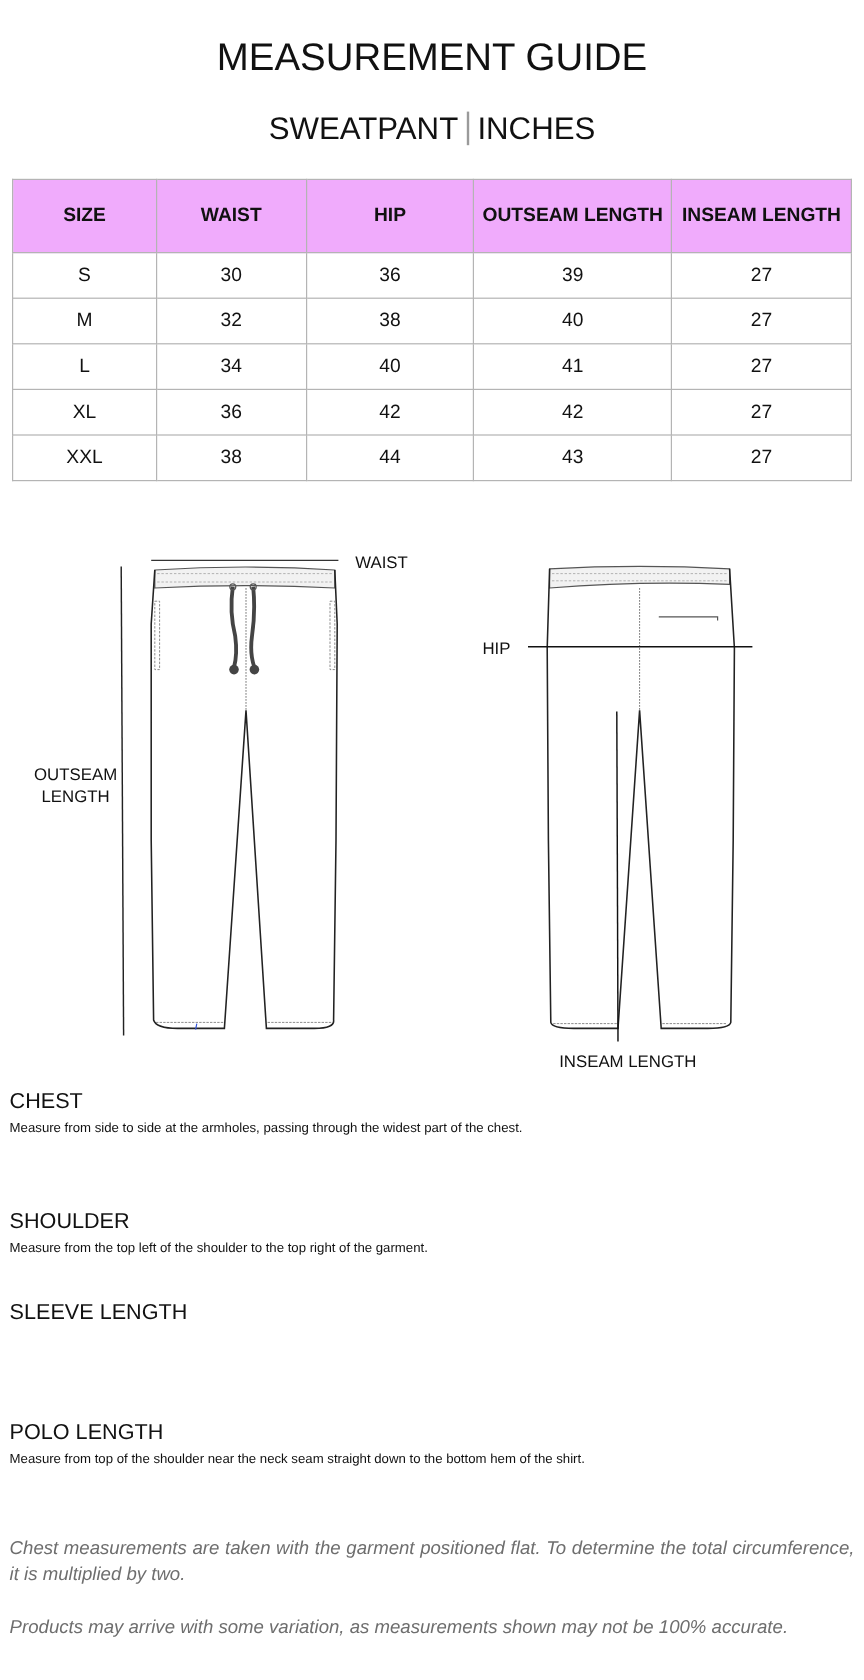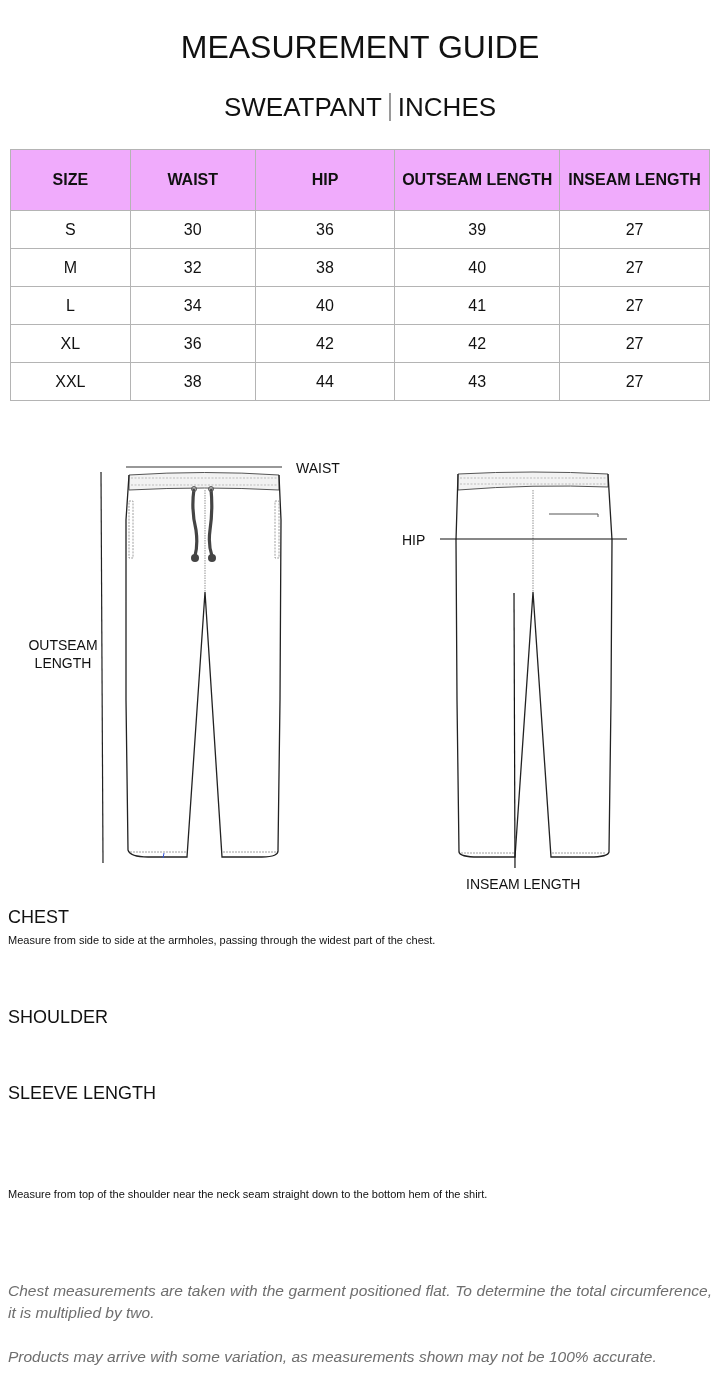--- a/index.html
+++ b/index.html
@@ -147,22 +147,24 @@
   <div class="dlabel" style="left:402px; top:91px;">HIP</div>
   <div class="dlabel" style="left:466px; top:435px;">INSEAM LENGTH</div>
 </div>
 
 <div class="section" style="top:906px;">
   <h3>CHEST</h3>
   <p>Measure from side to side at the armholes, passing through the widest part of the chest.</p>
 </div>
 <div class="section" style="top:1006px;">
   <h3>SHOULDER</h3>
+  <p>Measure from the top left of the shoulder to the top right of the garment.</p>
 </div>
 <div class="section" style="top:1082px;">
   <h3>SLEEVE LENGTH</h3>
 </div>
 <div class="section" style="top:1182px;">
+  <h3>POLO LENGTH</h3>
   <p>Measure from top of the shoulder near the neck seam straight down to the bottom hem of the shirt.</p>
 </div>
 
 <p class="note" style="top:1280px;">Chest measurements are taken with the garment positioned flat. To determine the total circumference, it is multiplied by two.</p>
 <p class="note" style="top:1346px;">Products may arrive with some variation, as measurements shown may not be 100% accurate.</p>
 
 </body></html>

